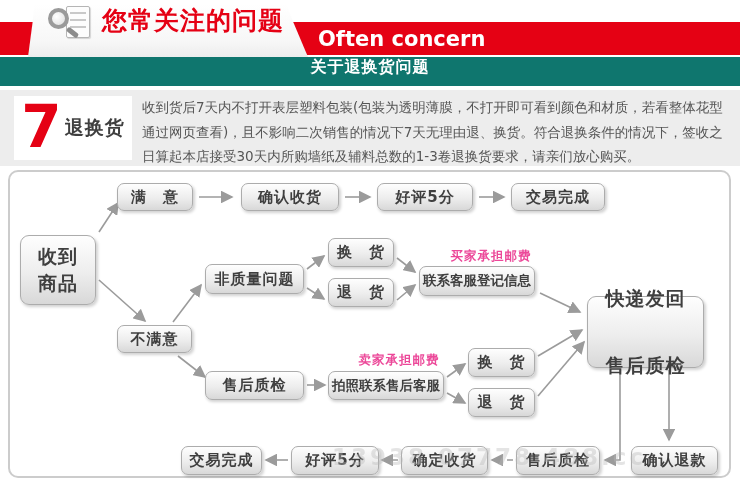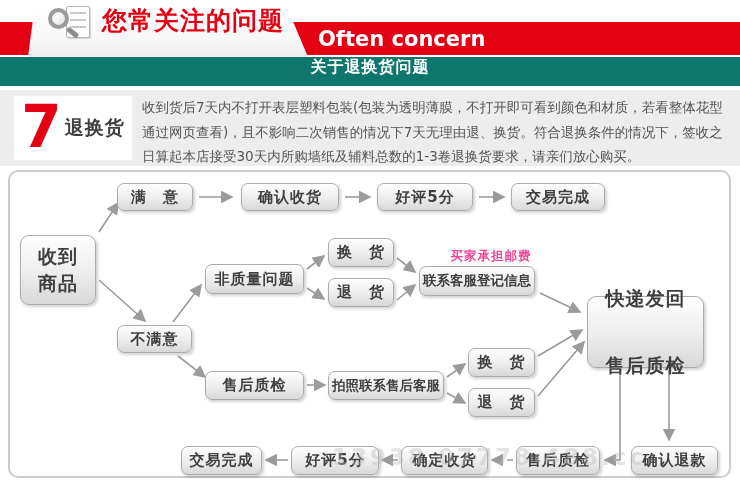--- a/index.html
+++ b/index.html
@@ -153,20 +153,21 @@
     <div class="node n-confirm-receipt">确认收货</div>
     <div class="node n-praise">好评5分</div>
     <div class="node n-deal-done">交易完成</div>
     <div class="node n-dissatisfied">不满意</div>
     <div class="node n-non-quality">非质量问题</div>
     <div class="node n-exchange-a">换　货</div>
     <div class="node n-return-a">退　货</div>
     <div class="postage t-buyer">买家承担邮费</div>
     <div class="node n-contact-cs">联系客服登记信息</div>
     <div class="node n-quality">售后质检</div>
+    <div class="postage t-seller">卖家承担邮费</div>
     <div class="node n-photo-cs">拍照联系售后客服</div>
     <div class="node n-exchange-b">换　货</div>
     <div class="node n-return-b">退　货</div>
     <div class="node big n-qc">
       <span>快递发回</span>
       <span>售后质检</span>
     </div>
     <div class="node n-confirm-refund">确认退款</div>
     <div class="node n-distribute">售后质检</div>
     <div class="node n-confirm-receipt2">确定收货</div>

